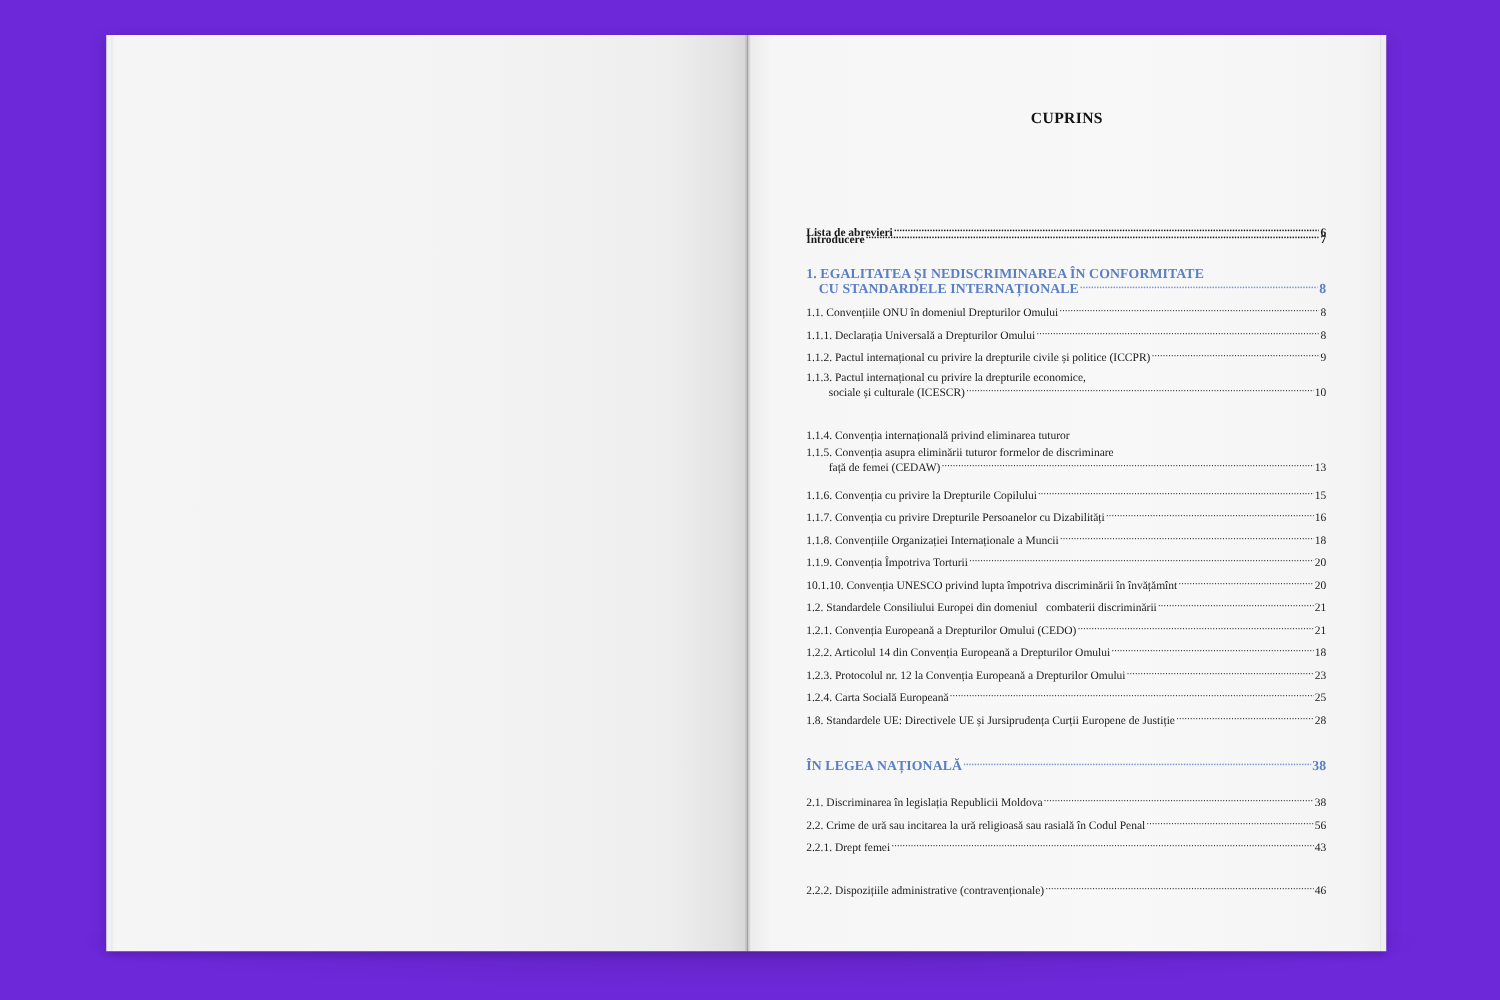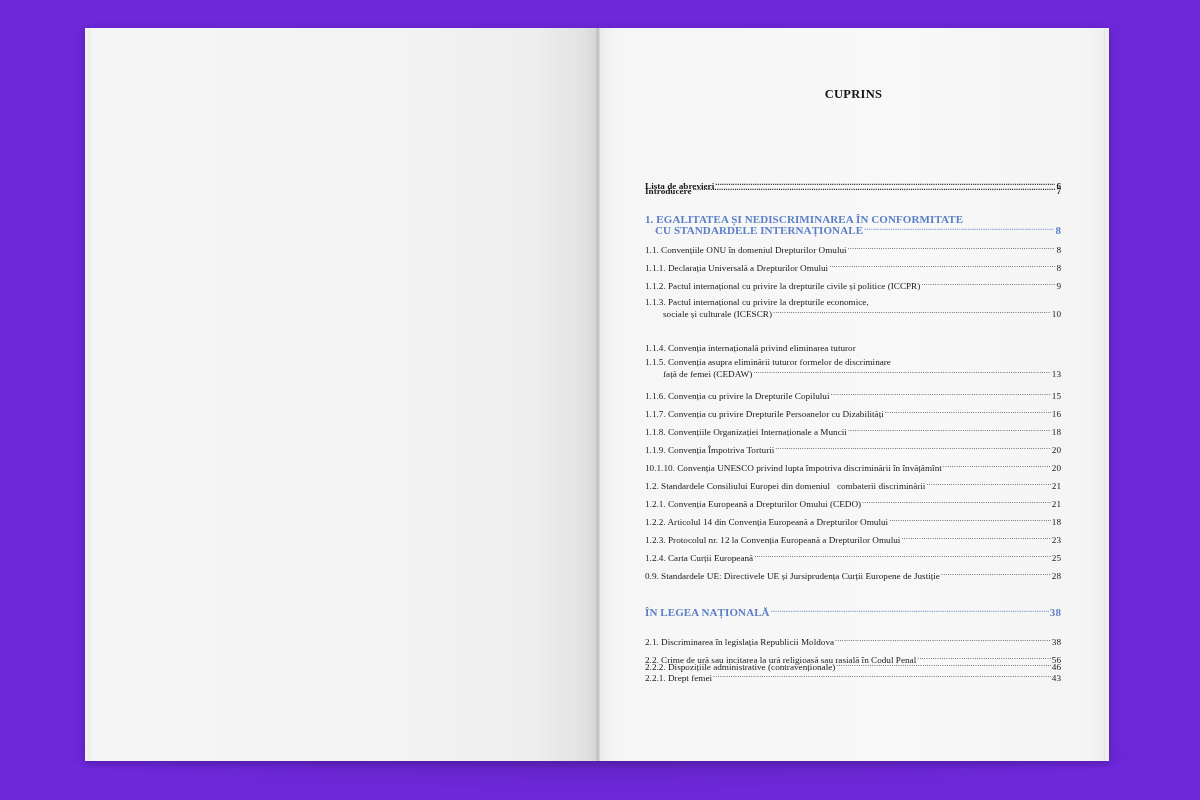--- a/index.html
+++ b/index.html
@@ -284,29 +284,29 @@
         <div class="entry" style="position:absolute; top:355px; left:0; right:0;">
           <div class="row">
               <span class="txt">1.2.3. Protocolul nr. 12 la Convenția Europeană a Drepturilor Omului</span>
               <span class="dots"></span>
               <span class="pg">23</span>
             </div>
         </div>
 
         <div class="entry" style="position:absolute; top:373px; left:0; right:0;">
           <div class="row">
-              <span class="txt">1.2.4. Carta Curții Europeană</span>
+              <span class="txt">1.2.4. Carta Socială Europeană</span>
               <span class="dots"></span>
               <span class="pg">25</span>
             </div>
         </div>
 
         <div class="entry" style="position:absolute; top:391px; left:0; right:0;">
           <div class="row">
-              <span class="txt">0.9. Standardele UE: Directivele UE și Jursiprudența Curții Europene de Justiție</span>
+              <span class="txt">1.8. Standardele UE: Directivele UE și Jursiprudența Curții Europene de Justiție</span>
               <span class="dots"></span>
               <span class="pg">28</span>
             </div>
         </div>
 
         <div class="entry chapter" style="position:absolute; top:428px; left:0; right:0;">
           <div class="row">
               <span class="txt">ÎN LEGEA NAȚIONALĂ</span>
               <span class="dots"></span>
               <span class="pg">38</span>
@@ -330,21 +330,21 @@
         </div>
 
         <div class="entry" style="position:absolute; top:493px; left:0; right:0;">
           <div class="row">
               <span class="txt">2.2.1. Drept femei</span>
               <span class="dots"></span>
               <span class="pg">43</span>
             </div>
         </div>
 
-        <div class="entry" style="position:absolute; top:482px; left:0; right:0;">
+        <div class="entry" style="position:absolute; top:527px; left:0; right:0;">
           <div class="row">
               <span class="txt">2.2.2. Dispozițiile administrative (contravenționale)</span>
               <span class="dots"></span>
               <span class="pg">46</span>
             </div>
         </div>
 
       </div>
     </div>
 

